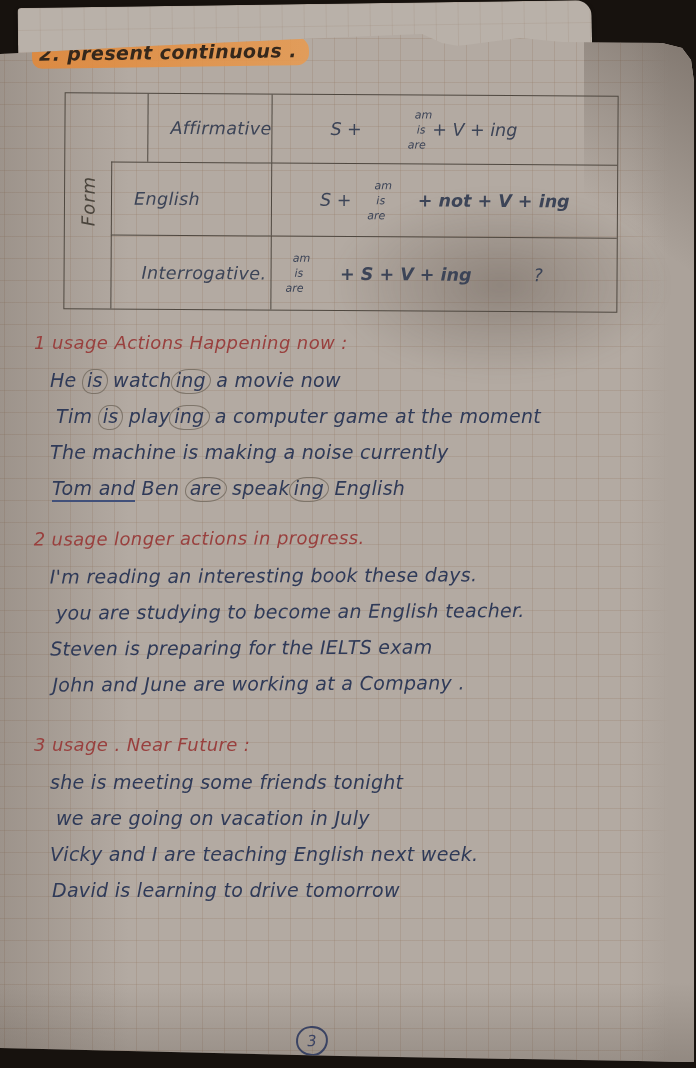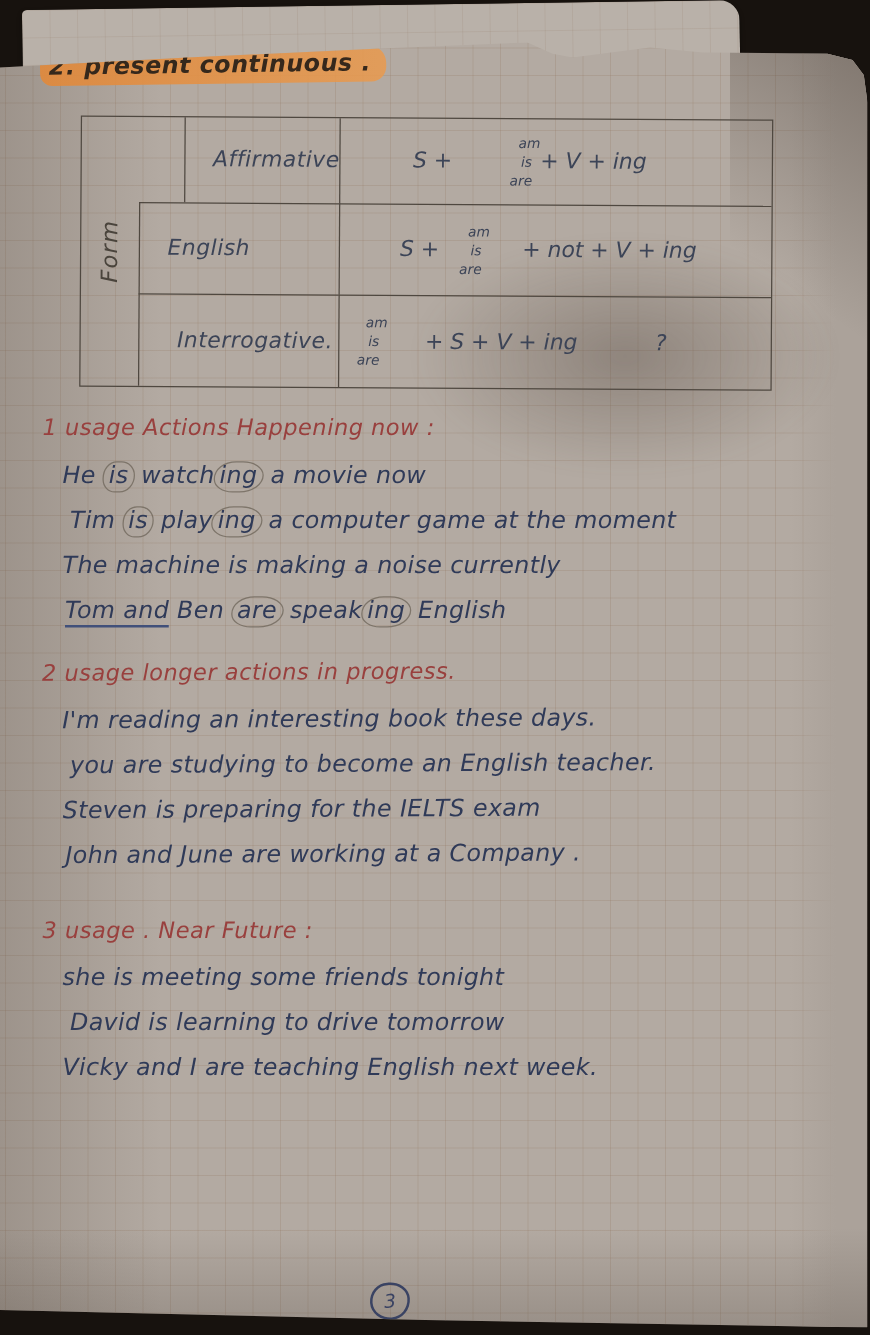--- a/index.html
+++ b/index.html
@@ -70,22 +70,22 @@
   .side-cell .rot{transform:rotate(-90deg);font-size:18px;letter-spacing:1px;color:#4a443c;}
   .lbl{border-left:1.6px solid #4f4840;display:flex;align-items:center;padding-left:22px;
        font-size:17.5px;letter-spacing:.4px;}
   .frm{border-left:1.6px solid #4f4840;display:flex;align-items:center;font-size:17.5px;}
   .r2{border-top:1.6px solid #4f4840;}
   .aux{display:flex;flex-direction:column;font-size:11px;line-height:15px;}
   .aux span:nth-child(1){margin-left:7px;}
   .aux span:nth-child(2){margin-left:9px;}
   .frm .pre{white-space:pre;}
   .frm-0 .pre{margin-left:58px;}  .frm-0 .aux{margin-left:46px;}  .frm-0 .post{}
-  .frm-1 .pre{margin-left:48px;}  .frm-1 .aux{margin-left:16px;}  .frm-1 .post{margin-left:26px;}
-  .frm-2 .aux{margin-left:14px;}  .frm-2 .post{margin-left:30px;} .frm-2 .tail{margin-left:62px;}
+  .frm-1 .pre{margin-left:48px;}  .frm-1 .aux{margin-left:16px;}  .frm-1 .post{margin-left:26px;font-weight:bold;}
+  .frm-2 .aux{margin-left:14px;}  .frm-2 .post{margin-left:30px;font-weight:bold;} .frm-2 .tail{margin-left:62px;}
   .lbl-2{padding-left:30px;}
 
   
   .section{position:absolute;left:34px;width:620px;font-style:italic;}
   .section-heading{color:#99403e;font-size:18px;letter-spacing:.4px;margin-bottom:12px;}
   .sentences{padding-left:16px;color:#2f3a58;font-size:19px;letter-spacing:.3px;}
   .sentence{height:36px;line-height:30px;white-space:pre;}
   .sentence:nth-child(2){padding-left:6px;}
   .sentence:nth-child(4){padding-left:2px;}
   .sec-1{top:302px;}
@@ -176,22 +176,23 @@
           <div class="sentence"><span>I'm reading an interesting book these days.</span></div>
           <div class="sentence"><span>you are studying to become an English teacher.</span></div>
           <div class="sentence"><span>Steven is preparing for the IELTS exam</span></div>
           <div class="sentence"><span>John and June are working at a Company .</span></div>
         </div>
     </div>
     <div class="section sec-3">
       <div class="section-heading">3 usage . Near Future   :</div>
       <div class="sentences">
           <div class="sentence"><span>she is meeting some friends tonight</span></div>
+          <div class="sentence"><span>we are going on vacation in July</span></div>
+          <div class="sentence"><span>Vicky and I are teaching English next week.</span></div>
           <div class="sentence"><span>David is learning to drive tomorrow</span></div>
-          <div class="sentence"><span>Vicky and I are teaching English next week.</span></div>
         </div>
     </div>
 
     <div class="page-num">
       <span>3</span>
     </div>
   </div>
 </div>
 
 </body></html>

